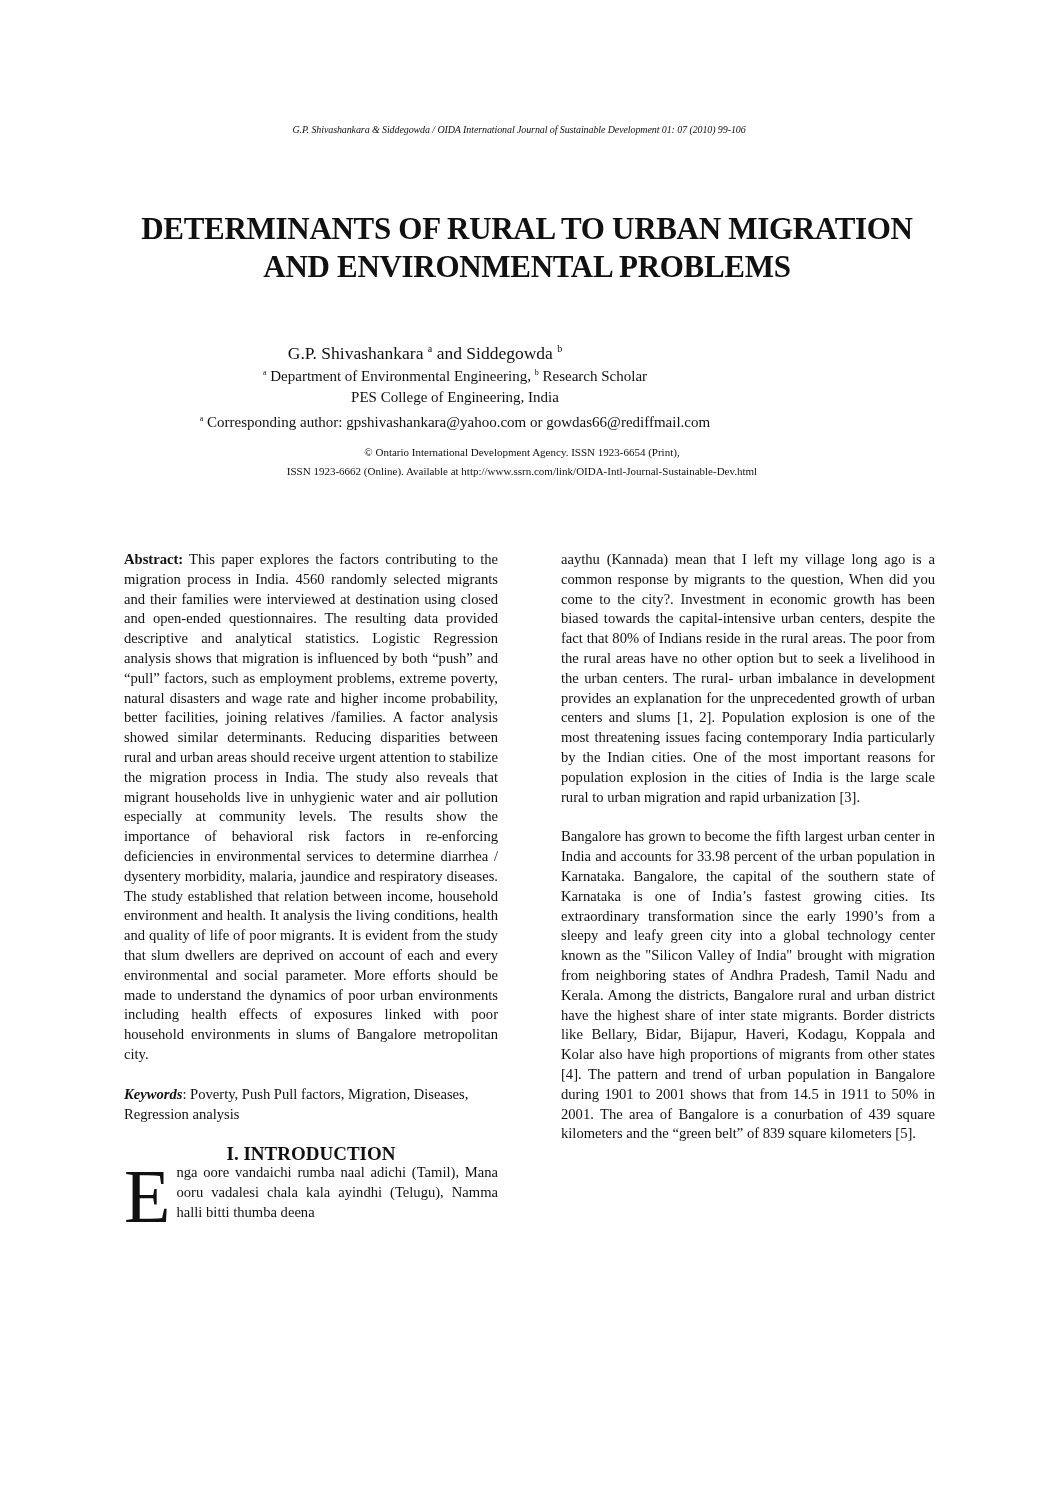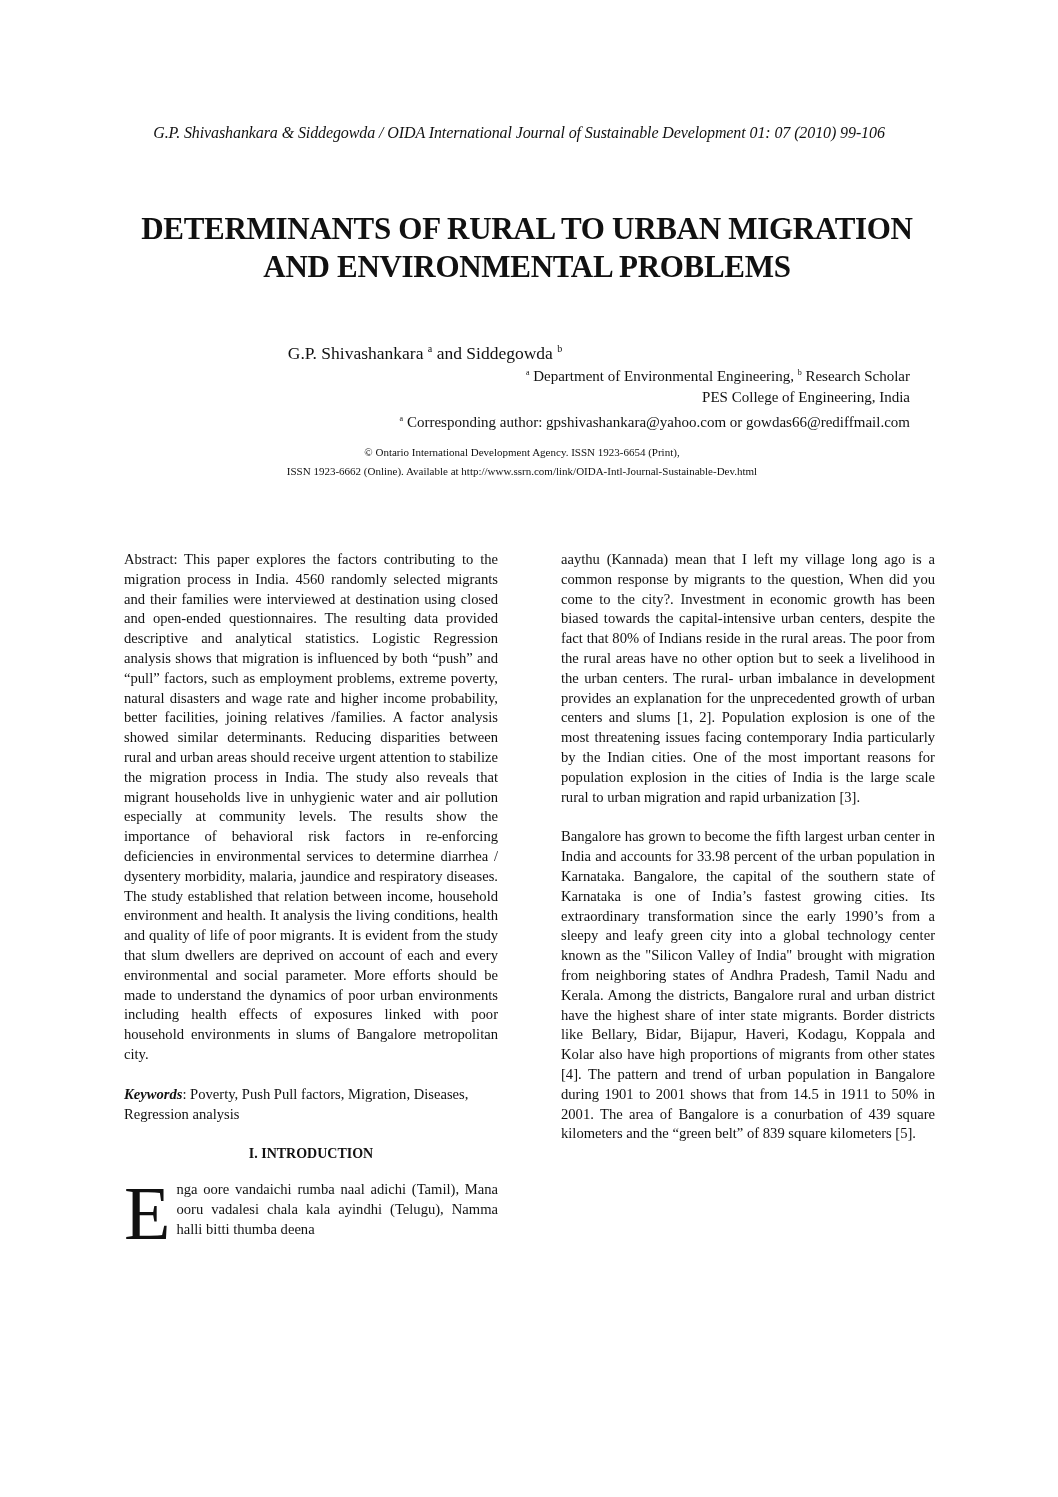--- a/index.html
+++ b/index.html
@@ -1,33 +1,33 @@
 <!DOCTYPE html>
 <html><head>
 <meta charset="utf-8">
 <style>
   html, body { margin: 0; padding: 0; background: #ffffff; }
   body { width: 1058px; height: 1497px; position: relative; overflow: hidden;
          font-family: "Liberation Serif", "DejaVu Serif", serif; color: #111; }
   .running-head { position: absolute; top: 124px; left: 0; width: 1038px; text-align: center;
-                  font-style: italic; font-size: 16px; letter-spacing: -0.1px; }
+                  font-style: italic; font-size: 10px; letter-spacing: -0.1px; }
   .title { position: absolute; top: 210px; left: 0; width: 1054px; text-align: center;
            font-weight: bold; font-size: 31px; line-height: 38px; letter-spacing: -0.3px; }
   .authors { position: absolute; top: 338px; left: 0; width: 850px; text-align: center; font-size: 17.5px; line-height: 22px; }
   .authors sup { font-size: 10px; }
-  .affil { position: absolute; top: 362px; left: 0; width: 910px; text-align: right; font-size: 15px; line-height: 21px; }
+  .affil { position: absolute; top: 362px; left: 0; width: 910px; text-align: center; font-size: 15px; line-height: 21px; }
   .affil sup { font-size: 8px; }
   .copyright { position: absolute; top: 443px; left: 0; width: 1044px; text-align: center; font-size: 11px; line-height: 19px; }
   .col { position: absolute; top: 550px; width: 374px; font-size: 14.6px; line-height: 19.8px; text-align: justify; }
   .col.left { left: 124px; }
   .col.right { left: 561px; }
   .col p { margin: 0 0 20px 0; }
   .kw-label { font-weight: bold; font-style: italic; }
-  .abs-label { font-weight: normal; margin-top: 25px; }
-  .section-head { text-align: center; font-weight: bold; font-size: 14px; margin: 10px 0 17px 0; line-height: 19px; }
+  .abs-label { font-weight: bold; margin-top: 25px; }
+  .section-head { text-align: center; font-weight: bold; font-size: 19px; margin: 10px 0 0 0; line-height: 19px; }
   .dropcap { float: left; font-size: 76px; line-height: 60px; height: 60px; margin: 3px 6px 0 0; font-weight: normal; }
   .intro-p { margin: 0; }
 </style>
 </head>
 <body>
 
 <div class="running-head">G.P. Shivashankara &amp; Siddegowda / OIDA International Journal of Sustainable Development 01: 07 (2010) 99-106</div>
 
 <div class="title">
   <div>DETERMINANTS OF RURAL TO URBAN MIGRATION</div>

